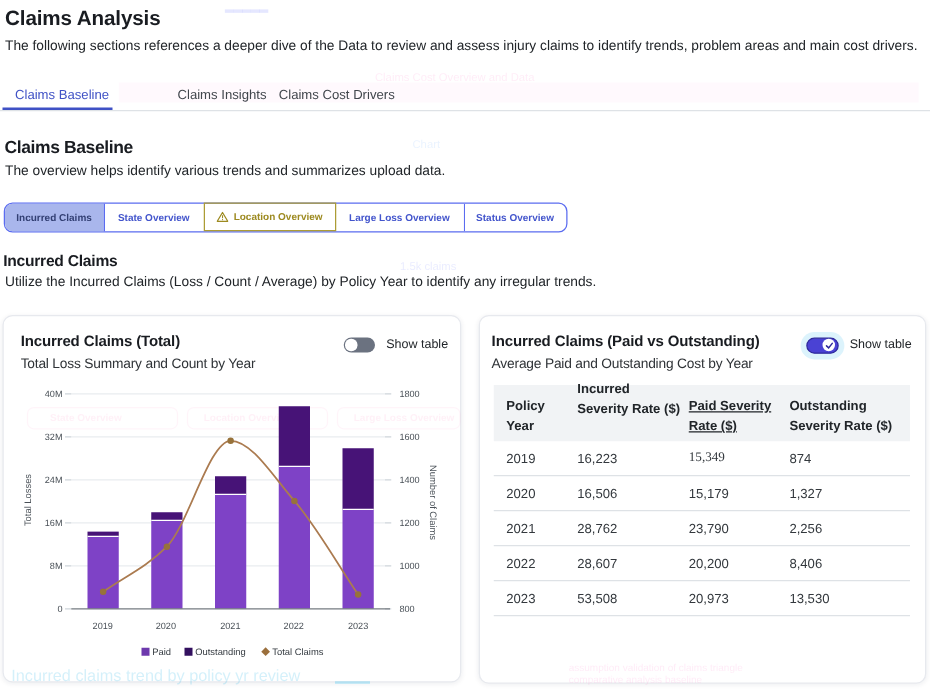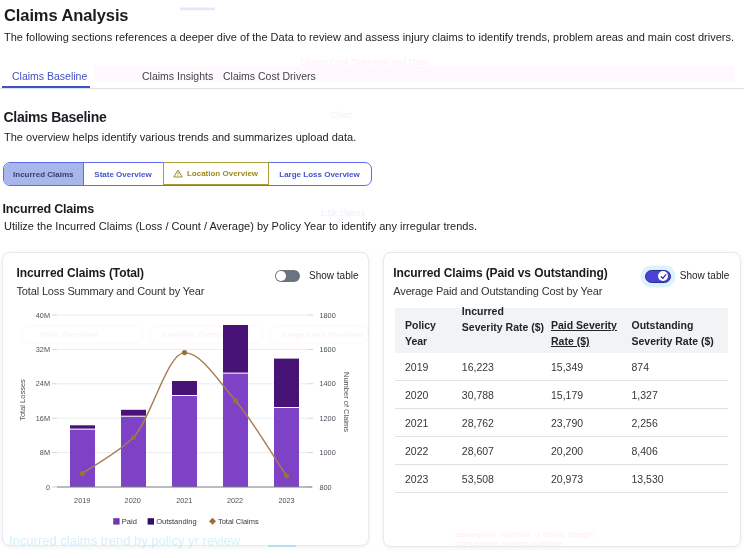--- a/index.html
+++ b/index.html
@@ -46,20 +46,21 @@
   <div class="seg" style="width:78.5px;background:#a9b6ec;color:#323f73;border-radius:6px 0 0 6px;">Incurred Claims</div>
   <div class="seg" style="width:80px;border-left:1px solid #5b6cf0;color:#4355cc;">State Overview</div>
   <div class="seg" style="width:106px;border:1px solid #ac9c35;margin:-1px 0;height:23px;color:#9d8a20;gap:4px;">
     <svg width="10" height="9" viewBox="0 0 10 9">
         <path d="M5 1 L9.2 8 L0.8 8 Z" fill="none" stroke="#9d8a20" stroke-width="1" stroke-linejoin="round"></path>
         <rect x="4.6" y="3.2" width="0.85" height="2.4" fill="#9d8a20"></rect>
         <rect x="4.6" y="6.3" width="0.85" height="0.85" fill="#9d8a20"></rect>
       </svg>
     Location Overview</div>
   <div class="seg" style="width:102px;color:#4355cc;">Large Loss Overview</div>
+  <div class="seg" style="width:82px;border-left:1px solid #5b6cf0;color:#4355cc;border-radius:0 6px 6px 0;">Status Overview</div>
 </div>
 
 <div class="abs h3" style="left:2.5px;top:202px;">Incurred Claims</div>
 <div class="abs p" style="left:4px;top:219.5px;">Utilize the Incurred Claims (Loss / Count / Average) by Policy Year to identify any irregular trends.</div>
 
 <div class="card" style="left:1.5px;top:252px;width:365.5px;height:292px;"></div>
 <div class="abs ct" style="left:16.5px;top:266px;">Incurred Claims (Total)</div>
 <div class="abs cs" style="left:16.5px;top:285px;">Total Loss Summary and Count by Year</div>
 
 <div class="abs" style="left:275.2px;top:269.8px;width:25px;height:12px;background:#6b7280;border-radius:7px;"></div>
@@ -174,26 +175,26 @@
 <div class="abs" style="left:679.8px;top:270px;font-size:10px;color:#212529;">Show table</div>
 
 <div class="abs" style="left:394.5px;top:307.5px;width:333px;height:45px;background:#f1f3f5;"></div>
 <div class="th" style="left:405px;top:317px;">Policy<br>Year</div>
 <div class="th" style="left:461.8px;top:303px;">Incurred<br>Severity Rate ($)</div>
 <div class="th" style="left:551px;top:317px;text-decoration:underline;">Paid Severity<br>Rate ($)</div>
 <div class="th" style="left:631.5px;top:317px;">Outstanding<br>Severity Rate ($)</div>
 
 <div class="td" style="left:405px;top:361px;">2019</div>
 <div class="td" style="left:461.8px;top:361px;">16,223</div>
-<div class="td" style="left:551px;top:361px;">15,349</div>
+<div class="td" style="left:551px;top:361px;font-family:Liberation Serif, serif;">15,349</div>
 <div class="td" style="left:631.5px;top:361px;">874</div>
 <div class="sep" style="top:379.5px;"></div>
 
 <div class="td" style="left:405px;top:389px;">2020</div>
-<div class="td" style="left:461.8px;top:389px;">30,788</div>
+<div class="td" style="left:461.8px;top:389px;">16,506</div>
 <div class="td" style="left:551px;top:389px;">15,179</div>
 <div class="td" style="left:631.5px;top:389px;">1,327</div>
 <div class="sep" style="top:407.8px;"></div>
 
 <div class="td" style="left:405px;top:417px;">2021</div>
 <div class="td" style="left:461.8px;top:417px;">28,762</div>
 <div class="td" style="left:551px;top:417px;">23,790</div>
 <div class="td" style="left:631.5px;top:417px;">2,256</div>
 <div class="sep" style="top:436px;"></div>
 

